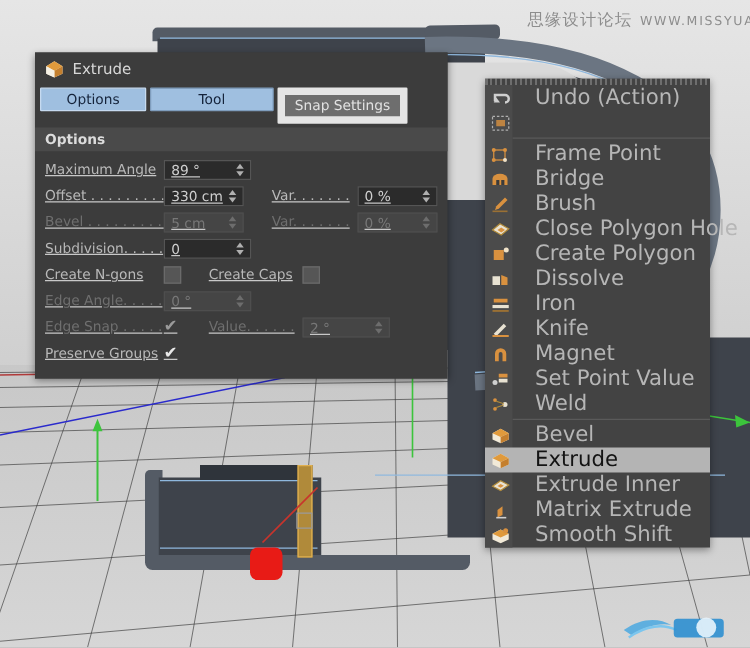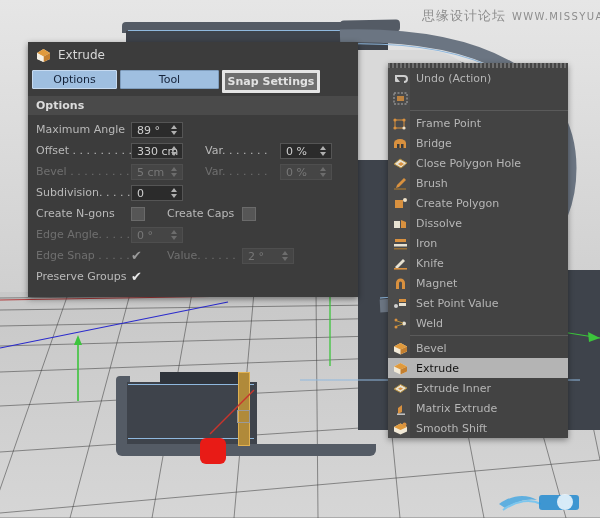--- a/index.html
+++ b/index.html
@@ -45,31 +45,31 @@
     padding:0 8px;background:#3c3c3c;}
   #dlg-title .t{font-size:12px;color:#d8d8d8;}
   #dlg-tabs{display:flex;gap:3px;padding:2px 4px 3px 4px;background:#3c3c3c;}
   .tab{flex:0 0 auto;height:17px;line-height:17px;text-align:center;
     font-size:11px;border-radius:1px;}
   .tab.sel{background:#9fbfe0;color:#15233a;width:83px;
     border:1px solid #c6daf0;}
   .tab.alt{background:#9fbfe0;color:#15233a;width:97px;
     border:1px solid #7f9dbd;}
   .tab.grey{background:#6e6e6e;color:#e2e2e2;width:92px;
-    border:3px solid #e5e5e5;font-weight:bold;}
+    border:6px solid #e5e5e5;}
   #dlg-section{background:#4a4a4a;color:#dcdcdc;font-weight:bold;
     font-size:11px;padding:3px 8px;}
   #dlg-body{padding:5px 8px 9px 8px;}
-  .row{display:flex;align-items:center;height:19px;margin-bottom:2px;}
+  .row{display:flex;align-items:center;height:19px;margin-bottom:2px;text-decoration:underline;}
   .lbl{color:#b9b9b9;font-size:11px;white-space:nowrap;}
   .lbl.dim{color:#6f6f6f;}
   .col1{width:95px;}
   .col3{width:75px;margin-left:22px;}
   .field{
-    position:relative;width:52px;height:16px;background:#2b2b2b;
+    position:relative;width:70px;height:16px;background:#2b2b2b;
     border:1px solid #555;color:#cfcfcf;font-size:11px;
     line-height:16px;padding-left:5px;box-sizing:border-box;
   }
   .field.dim{background:#454545;border-color:#4e4e4e;color:#777;}
   .spin{position:absolute;right:4px;top:2px;width:7px;height:12px;}
   .spin i{display:block;width:0;height:0;border-left:3px solid transparent;
     border-right:3px solid transparent;}
   .spin .up{border-bottom:4px solid #b0b0b0;margin-bottom:2px;}
   .spin .dn{border-top:4px solid #b0b0b0;}
   .field.dim .spin .up{border-bottom-color:#6d6d6d;}
@@ -87,22 +87,22 @@
   #menu-grip{height:5px;background:repeating-linear-gradient(
       90deg,#6e6e6e 0 2px,#434343 2px 4px);}
   #icon-rail{position:absolute;left:0;top:5px;width:22px;bottom:0;
     background:#4b4b4b;}
   .mi{position:relative;display:flex;align-items:center;height:20px;
     padding-left:2px;}
   .mi.sel{background:#b4b4b4;}
   .mi.sel .mi-lbl{color:#141414;}
   .mi-ic{position:relative;z-index:2;width:20px;height:16px;
     flex:0 0 20px;display:flex;align-items:center;justify-content:center;}
-  .mi-lbl{position:relative;z-index:2;margin-left:6px;color:#b6b6b6;
-    font-size:11px;white-space:nowrap;text-align:right;}
+  .mi-lbl{position:relative;z-index:2;margin-left:18px;color:#b6b6b6;
+    font-size:17px;white-space:nowrap;text-align:right;}
   .msep{height:1px;background:#5a5a5a;margin:2px 0 2px 22px;}
   .ico{display:block;}
 </style>
 </head>
 <body>
 
 <div id="viewport">
   <div class="vp-sky"></div>
   <div class="vp-floor"></div>
 
@@ -362,34 +362,34 @@
         <path d="M1 11 L1 6 A6 4 0 0 1 13 6 L13 11 Z" fill="#d9913f"></path>
         <rect x="4" y="7" width="2.5" height="4" fill="#3b3b3b"></rect>
         <rect x="8" y="7" width="2.5" height="4" fill="#3b3b3b"></rect>
       </svg>
       </span>
     <span class="mi-lbl">Bridge</span>
   </div>
   <div class="mi">
     <span class="mi-ic">
       <svg class="ico" width="15" height="13">
+        <path d="M11 1 L13 3 L6 10 L3 11 L4 8 Z" fill="#d9913f"></path>
+        <path d="M1 12 L13 12" stroke="#9a7034" stroke-width="1.4"></path>
+      </svg>
+      </span>
+    <span class="mi-lbl">Brush</span>
+  </div>
+  <div class="mi">
+    <span class="mi-ic">
+      <svg class="ico" width="15" height="13">
         <polygon points="1,7 7,2 14,6 8,11" fill="#e8e2d2" stroke="#b08a3a"></polygon>
         <polygon points="5,7 8,5 11,7 8,9" fill="#d9913f"></polygon>
       </svg>
       </span>
     <span class="mi-lbl">Close Polygon Hole</span>
-  </div>
-  <div class="mi">
-    <span class="mi-ic">
-      <svg class="ico" width="15" height="13">
-        <path d="M11 1 L13 3 L6 10 L3 11 L4 8 Z" fill="#d9913f"></path>
-        <path d="M1 12 L13 12" stroke="#9a7034" stroke-width="1.4"></path>
-      </svg>
-      </span>
-    <span class="mi-lbl">Brush</span>
   </div>
   <div class="mi">
     <span class="mi-ic">
       <svg class="ico" width="15" height="13">
         <rect x="2" y="3" width="8" height="8" fill="#d9913f"></rect>
         <circle cx="12" cy="3" r="2" fill="#f0e2c8"></circle>
       </svg>
       </span>
     <span class="mi-lbl">Create Polygon</span>
   </div>

